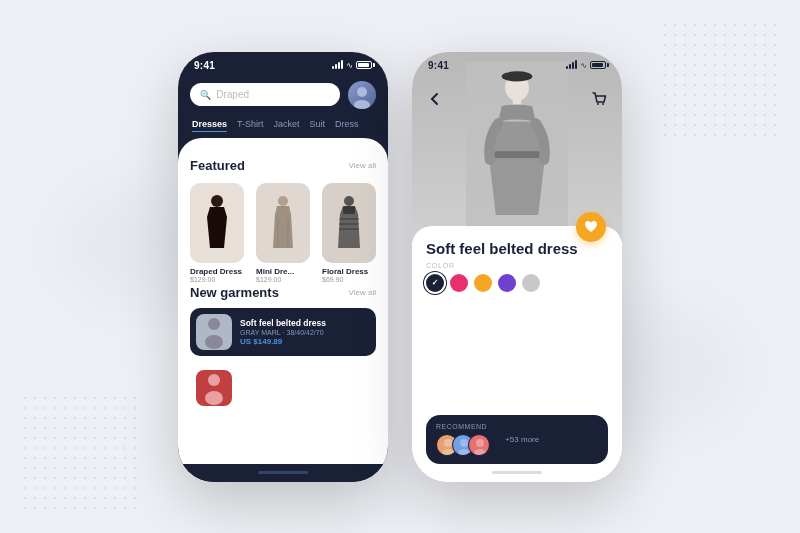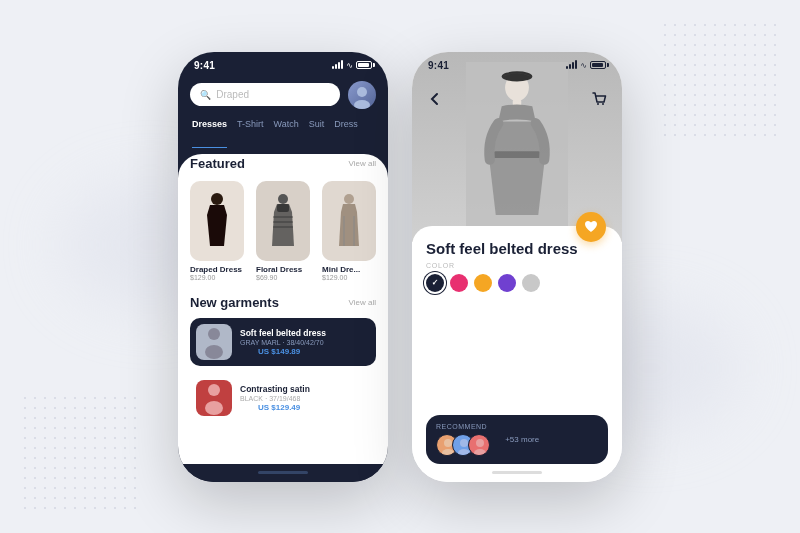--- a/index.html
+++ b/index.html
@@ -177,35 +177,35 @@
       gap: 10px;
       padding: 4px 14px 6px;
       overflow: hidden;
     }
 
     .cat-item {
       font-size: 9px;
       color: #8899bb;
       white-space: nowrap;
       cursor: pointer;
-      padding-bottom: 18px;
+      padding-bottom: 2px;
     }
 
     .cat-item.active {
       color: #fff;
       border-bottom: 1.5px solid #4a90e2;
       font-weight: 600;
     }
 
     
     .content-area {
       background: #fff;
       border-radius: 24px 24px 0 0;
       flex: 1;
-      padding: 2px 12px;
+      padding: 20px 12px;
       overflow: hidden;
     }
 
     
     .section-header {
       display: flex;
       justify-content: space-between;
       align-items: center;
       margin-bottom: 10px;
     }
@@ -219,21 +219,21 @@
     .view-all {
       font-size: 8px;
       color: #aaa;
       cursor: pointer;
     }
 
     
     .featured-cards {
       display: flex;
       gap: 12px;
-      margin-bottom: 14px;
+      margin-bottom: 2px;
     }
 
     .feat-card {
       flex: 1;
       min-width: 0;
     }
 
     .feat-card-img {
       border-radius: 10px;
       height: 80px;
@@ -320,21 +320,20 @@
       font-size: 7px;
       color: #8899bb;
       margin: 1px 0;
     }
     .arrival-sku.light { color: #aaa; }
 
     .arrival-price {
       font-size: 8px;
       font-weight: 700;
       color: #4a90e2;
-      margin-left: 18px;
     }
 
     
     .home-indicator {
       height: 18px;
       display: flex;
       align-items: center;
       justify-content: center;
       background: #fff;
     }
@@ -597,21 +596,21 @@
           <svg viewBox="0 0 28 28" width="28" height="28">
             <circle cx="14" cy="11" r="5" fill="#aabbdd"></circle>
             <ellipse cx="14" cy="24" rx="8" ry="5" fill="#aabbdd"></ellipse>
           </svg>
         </div>
       </div>
 
       <div class="categories">
         <span class="cat-item active">Dresses</span>
         <span class="cat-item">T-Shirt</span>
-        <span class="cat-item">Watch</span>
+        <span class="cat-item">Jacket</span>
         <span class="cat-item">Suit</span>
         <span class="cat-item">Dress</span>
       </div>
 
       <div class="content-area">
 
         <div class="section-header">
           <span class="section-title">Featured</span>
           <span class="view-all">View all</span>
         </div>
@@ -620,51 +619,51 @@
 
           <div class="feat-card">
             <div class="feat-card-img dress1">
               <svg class="dress-silhouette" viewBox="0 0 30 60">
                 <circle cx="15" cy="8" r="6" fill="#2a1a10"></circle>
                 <rect x="8" y="14" width="14" height="10" rx="2" fill="#1a0a08"></rect>
                 <path d="M5 24 L8 14 L22 14 L25 24 L22 55 L8 55 Z" fill="#1a0a08"></path>
               </svg>
             </div>
             <div class="feat-name">Draped Dress</div>
+            <div class="feat-price">$129.00</div>
+          </div>
+
+          <div class="feat-card">
+            <div class="feat-card-img dress3">
+              <svg class="dress-silhouette" viewBox="0 0 30 60">
+                <circle cx="15" cy="8" r="5" fill="#b0a090"></circle>
+                <rect x="9" y="13" width="12" height="8" rx="2" fill="#a09080"></rect>
+                <path d="M7 21 L9 13 L21 13 L23 21 L25 55 L5 55 Z" fill="#a09080"></path>
+                <line x1="10" y1="25" x2="10" y2="55" stroke="#888" stroke-width="1"></line>
+                <line x1="20" y1="25" x2="20" y2="55" stroke="#888" stroke-width="1"></line>
+              </svg>
+            </div>
+            <div class="feat-name">Mini Dre...</div>
             <div class="feat-price">$129.00</div>
           </div>
 
           <div class="feat-card">
             <div class="feat-card-img dress2">
               <svg class="dress-silhouette" viewBox="0 0 30 60">
                 <circle cx="15" cy="8" r="5" fill="#555"></circle>
                 <rect x="9" y="13" width="12" height="8" rx="2" fill="#444"></rect>
                 <path d="M6 21 L9 13 L21 13 L24 21 L26 55 L4 55 Z" fill="#333" opacity="0.7"></path>
                 <rect x="5" y="25" width="20" height="2" fill="#222" opacity="0.3"></rect>
                 <rect x="5" y="30" width="20" height="2" fill="#222" opacity="0.3"></rect>
                 <rect x="5" y="35" width="20" height="2" fill="#222" opacity="0.3"></rect>
               </svg>
             </div>
             <div class="feat-name">Floral Dress</div>
             <div class="feat-price">$69.90</div>
           </div>
-
-          <div class="feat-card">
-            <div class="feat-card-img dress3">
-              <svg class="dress-silhouette" viewBox="0 0 30 60">
-                <circle cx="15" cy="8" r="5" fill="#b0a090"></circle>
-                <rect x="9" y="13" width="12" height="8" rx="2" fill="#a09080"></rect>
-                <path d="M7 21 L9 13 L21 13 L23 21 L25 55 L5 55 Z" fill="#a09080"></path>
-                <line x1="10" y1="25" x2="10" y2="55" stroke="#888" stroke-width="1"></line>
-                <line x1="20" y1="25" x2="20" y2="55" stroke="#888" stroke-width="1"></line>
-              </svg>
-            </div>
-            <div class="feat-name">Mini Dre...</div>
-            <div class="feat-price">$129.00</div>
-          </div>
         </div>
 
         <div class="new-arrivals-header">
           <span class="section-title">New garments</span>
           <span class="view-all">View all</span>
         </div>
 
         <div class="arrival-item highlighted">
           <div class="arrival-thumb gray">
             <svg viewBox="0 0 36 36" width="36" height="36">
@@ -678,25 +677,20 @@
             <div class="arrival-price">US $149.89</div>
           </div>
         </div>
 
         <div class="arrival-item">
           <div class="arrival-thumb red">
             <svg viewBox="0 0 36 36" width="36" height="36">
               <circle cx="18" cy="10" r="6" fill="#e8a0a0"></circle>
               <ellipse cx="18" cy="28" rx="9" ry="7" fill="#e8a0a0"></ellipse>
             </svg>
-          </div>
-          <div class="arrival-info">
-            <div class="arrival-name dark">Contrasting satin</div>
-            <div class="arrival-sku light">BLACK · 37/19/468</div>
-            <div class="arrival-price">US $129.49</div>
           </div>
         </div>
 
       </div>
 
       <div class="home-indicator" style="background:#1a2035;">
         <div class="home-bar" style="background:#334466;"></div>
       </div>
 
     </div>

